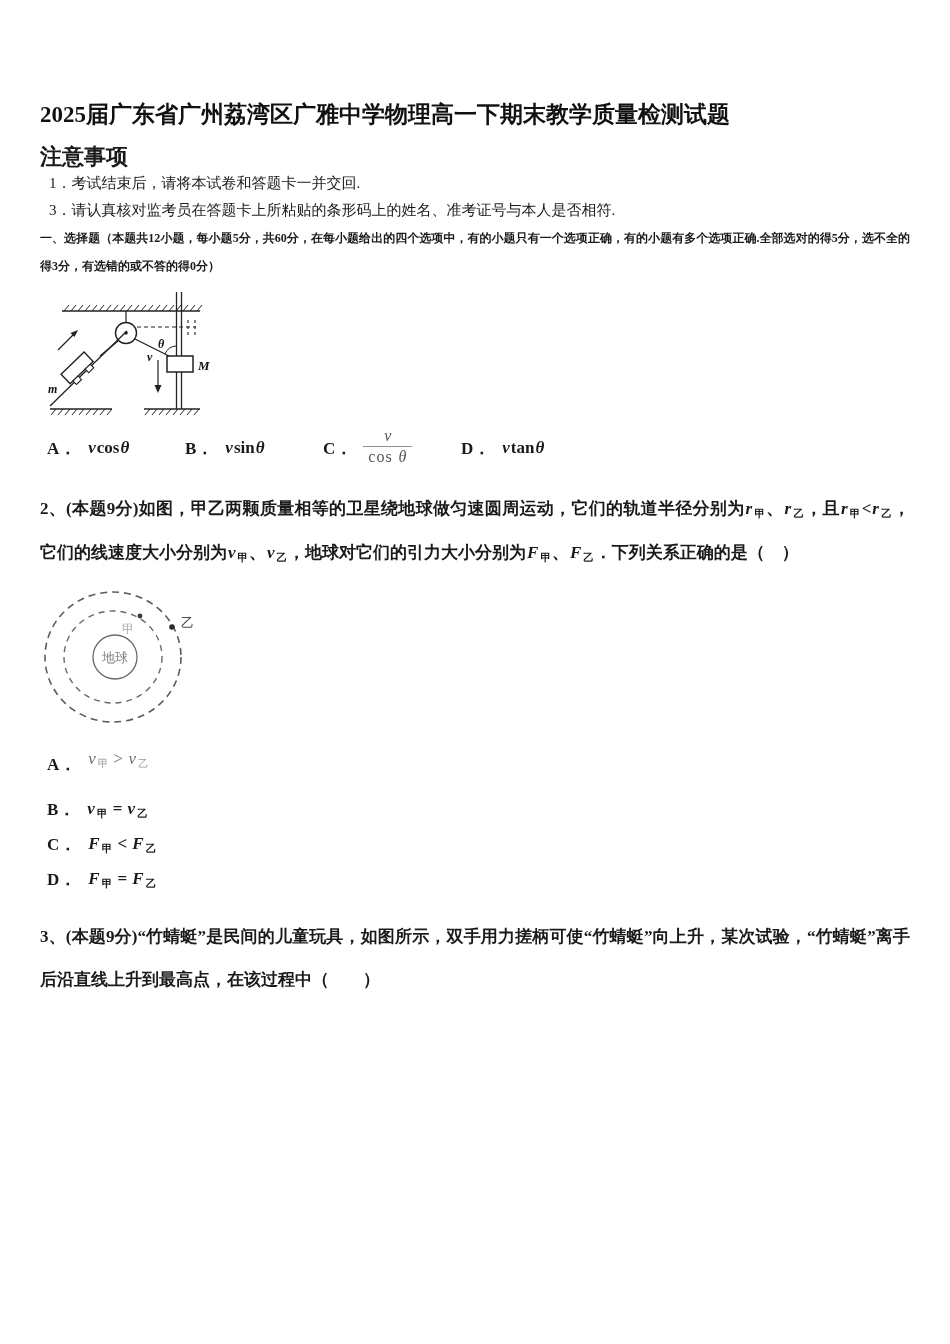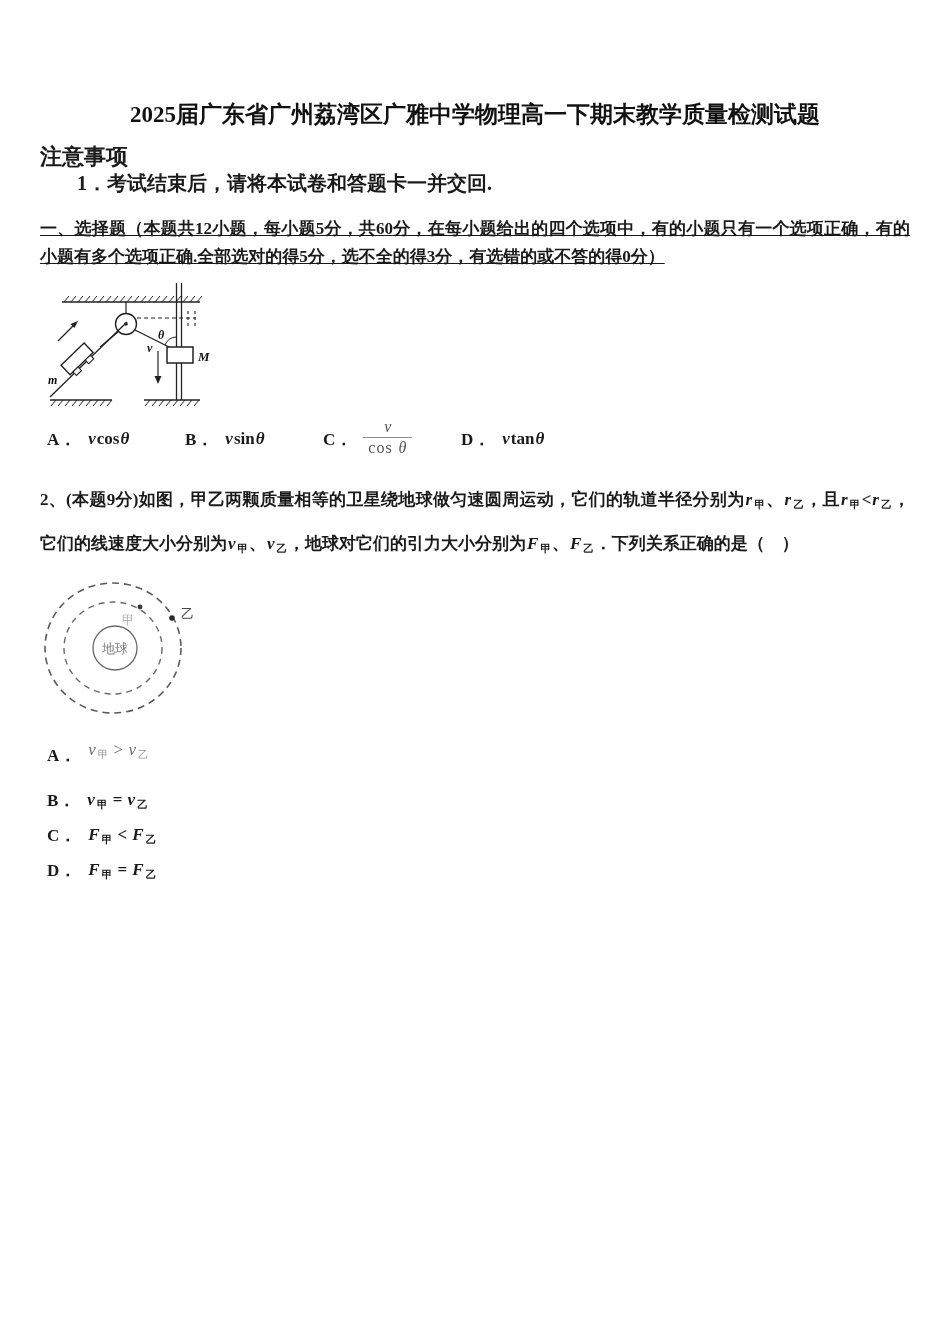--- a/index.html
+++ b/index.html
@@ -3,32 +3,32 @@
 <meta charset="utf-8">
 <style>
   html, body { margin:0; padding:0; }
   body {
     width:950px; height:1344px; background:#ffffff; overflow:hidden;
     font-family:"Liberation Serif","DejaVu Serif",serif; color:#1a1a1a;
   }
   .page { width:950px; box-sizing:border-box; padding:0 40px; }
 
   .title {
-    margin-top:100px; text-align:center;
+    margin-top:100px; text-align:left;
     font-size:23px; font-weight:700; line-height:30px; color:#111;
   }
 
   .notice-heading { margin-top:13px; font-size:22px; font-weight:700; line-height:27px; }
   .notice-item {
-    font-size:20px; font-weight:700; line-height:27px;
-    text-indent:9px; text-align:justify;margin-left:28px;
+    font-size:15px; font-weight:400; line-height:27px;
+    text-indent:9px; text-align:justify;
   }
 
   .section-heading {
-    margin-top:18px; font-size:17px; font-weight:700; line-height:28px; text-align:justify;text-decoration:underline;
+    font-size:12px; font-weight:700; line-height:28px; text-align:justify;
   }
 
   .stem { font-size:17px; font-weight:700; text-align:justify; }
   .q1-stem { margin-top:10px; line-height:37px; }
   .q2-stem { margin-top:22px; line-height:39px; }
   .q3-stem { margin-top:24px; line-height:43px; }
 
   .var { font-style:italic; padding:0 1px; }
   .sub { font-size:10.5px; vertical-align:-3px; padding:0 1px; }
   .light { color:#b3b3b3; }
@@ -63,20 +63,21 @@
 </head>
 <body>
 
 <div class="page">
 
   <div class="title">2025届广东省广州荔湾区广雅中学物理高一下期末教学质量检测试题</div>
 
   <div class="notice">
     <div class="notice-heading">注意事项</div>
     <div class="notice-item">1．考试结束后，请将本试卷和答题卡一并交回.</div>
+    <div class="notice-item">3．请认真核对监考员在答题卡上所粘贴的条形码上的姓名、准考证号与本人是否相符.</div>
   </div>
 
   <div class="section-heading">一、选择题（本题共12小题，每小题5分，共60分，在每小题给出的四个选项中，有的小题只有一个选项正确，有的小题有多个选项正确.全部选对的得5分，选不全的得3分，有选错的或不答的得0分）</div>
 
   <div>
 
     <div class="q1-figure-wrap">
       <svg class="figure" width="170" height="135" viewBox="0 0 170 135">
 
         <line x1="14" y1="25" x2="152" y2="25" stroke="#222" stroke-width="1.4"></line>
@@ -178,14 +179,17 @@
         <span class="opt-label">C．</span>
         <span class="opt-value"><span class="var">F</span><span class="sub">甲</span><span> &lt; </span><span class="var">F</span><span class="sub">乙</span></span>
       </div>
       <div class="q2-option">
         <span class="opt-label">D．</span>
         <span class="opt-value"><span class="var">F</span><span class="sub">甲</span><span> = </span><span class="var">F</span><span class="sub">乙</span></span>
       </div>
     </div>
   </div>
 
+  <div>
+    <div class="stem q3-stem">3、(本题9分)“竹蜻蜓”是民间的儿童玩具，如图所示，双手用力搓柄可使“竹蜻蜓”向上升，某次试验，“竹蜻蜓”离手后沿直线上升到最高点，在该过程中（　　）</div>
+  </div>
 
 </div>
 
 </body></html>

